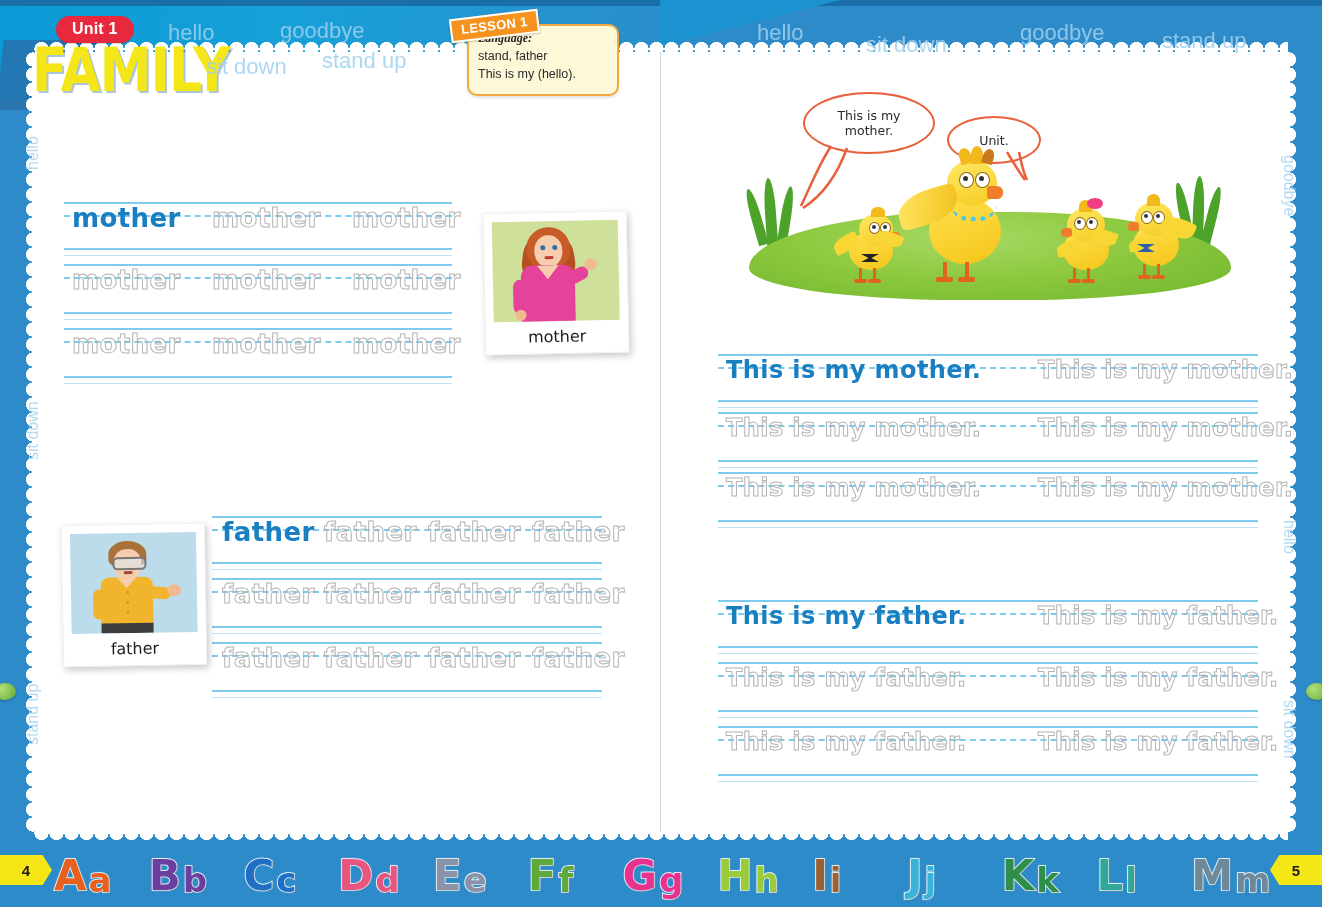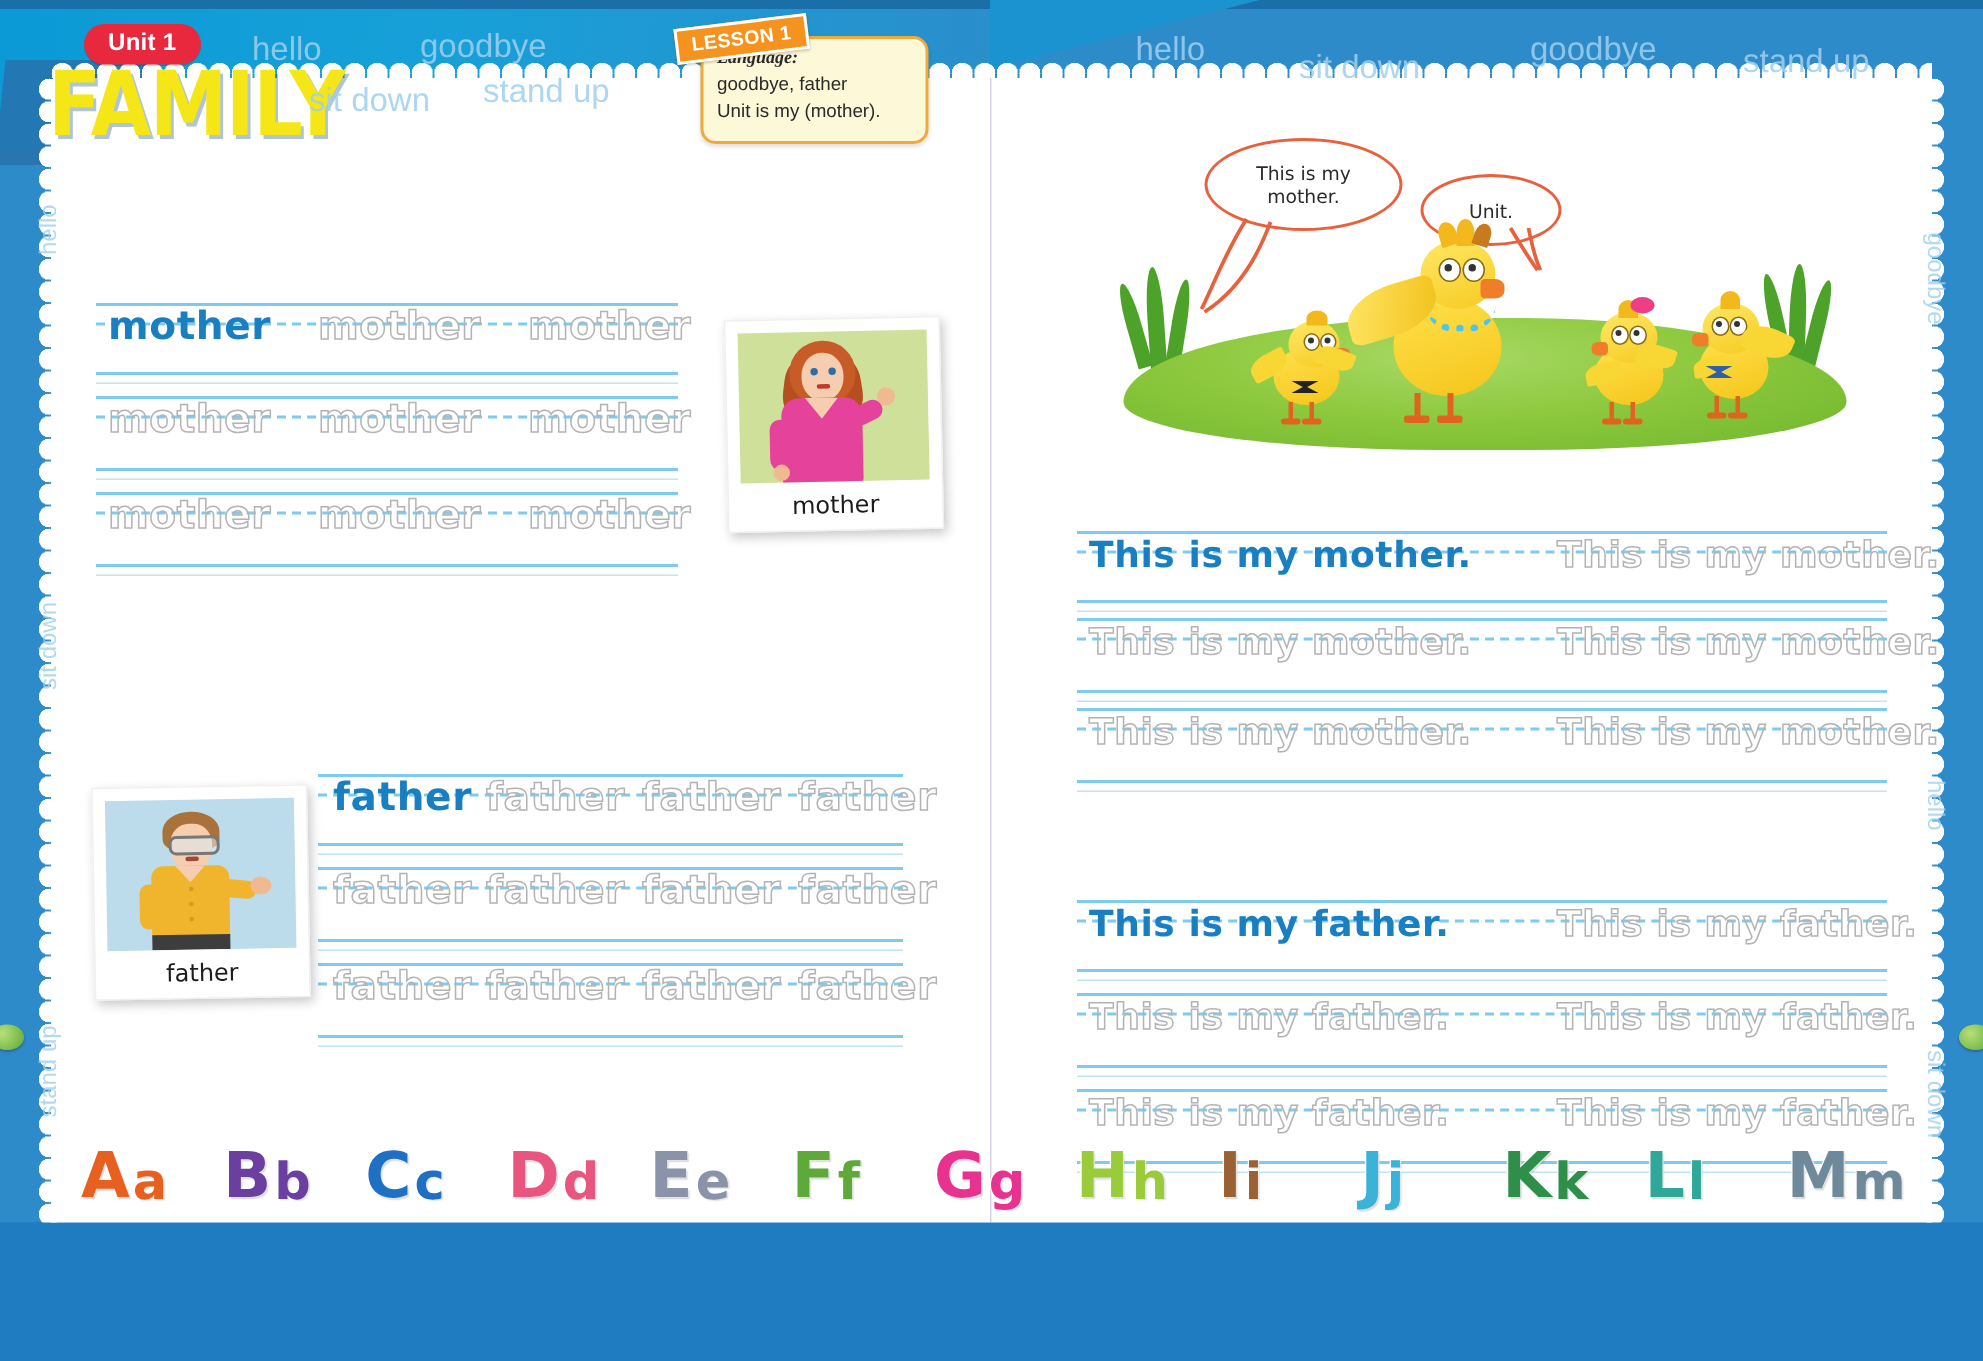--- a/index.html
+++ b/index.html
@@ -3,21 +3,21 @@
 <meta charset="utf-8">
 <title>Unit 1 Family Workbook Page</title>
 <style>
   html,body{margin:0;padding:0;}
   body{
     width:1322px;height:907px;overflow:hidden;
     font-family:"Liberation Sans",sans-serif;
     background:#1f7cc0;
     position:relative;
   }
-  #stage{position:absolute;inset:0;width:1322px;height:815px;overflow:hidden;}
+  #stage{position:absolute;inset:0;width:1322px;height:907px;overflow:hidden;}
 
   
   .blue-bg{position:absolute;inset:0;background:#2e8bc9;}
   .blue-bg-top{position:absolute;left:0;top:0;width:100%;height:100px;
     background:linear-gradient(100deg,#0b9ad6 0%,#17a0d8 22%,#2e8bc9 55%,#2e8bc9 100%);}
   .blue-dark-strip{position:absolute;left:0;top:0;width:100%;height:6px;background:#1b6fa8;}
   .blue-darkpatch{position:absolute;left:0;top:40px;width:96px;height:70px;background:#2871ac;
     transform:skewX(-6deg);opacity:.85;}
   .blue-lightstreak{position:absolute;left:660px;top:0;width:180px;height:46px;
     background:#1a93d0;clip-path:polygon(0 0,100% 0,0 100%);}
@@ -252,22 +252,22 @@
   <div class="hdr-word" style="left:206px;top:54px;">sit down</div>
   <div class="hdr-word" style="left:322px;top:48px;">stand up</div>
 
   <div class="hdr-word" style="left:757px;top:20px;">hello</div>
   <div class="hdr-word" style="left:1020px;top:20px;">goodbye</div>
   <div class="hdr-word" style="left:866px;top:32px;">sit down</div>
   <div class="hdr-word" style="left:1162px;top:28px;">stand up</div>
 
   <div class="lesson-box">
     <div class="lang-label">Language:</div>
-    <div class="lang-l1">goodbye, father</div>
-    <div class="lang-l2">Unit is my (mother).</div>
+    <div class="lang-l1">stand, father</div>
+    <div class="lang-l2">This is my (hello).</div>
   </div>
   <div class="lesson-tag">LESSON 1</div>
 
   <div class="side-word side-left" style="left:24px;top:170px;">hello</div>
   <div class="side-word side-left" style="left:24px;top:460px;">sit down</div>
   <div class="side-word side-left" style="left:24px;top:745px;">stand up</div>
 
   <div class="side-word side-right" style="left:1298px;top:155px;">goodbye</div>
   <div class="side-word side-right" style="left:1298px;top:520px;">hello</div>
   <div class="side-word side-right" style="left:1298px;top:700px;">sit down</div>

